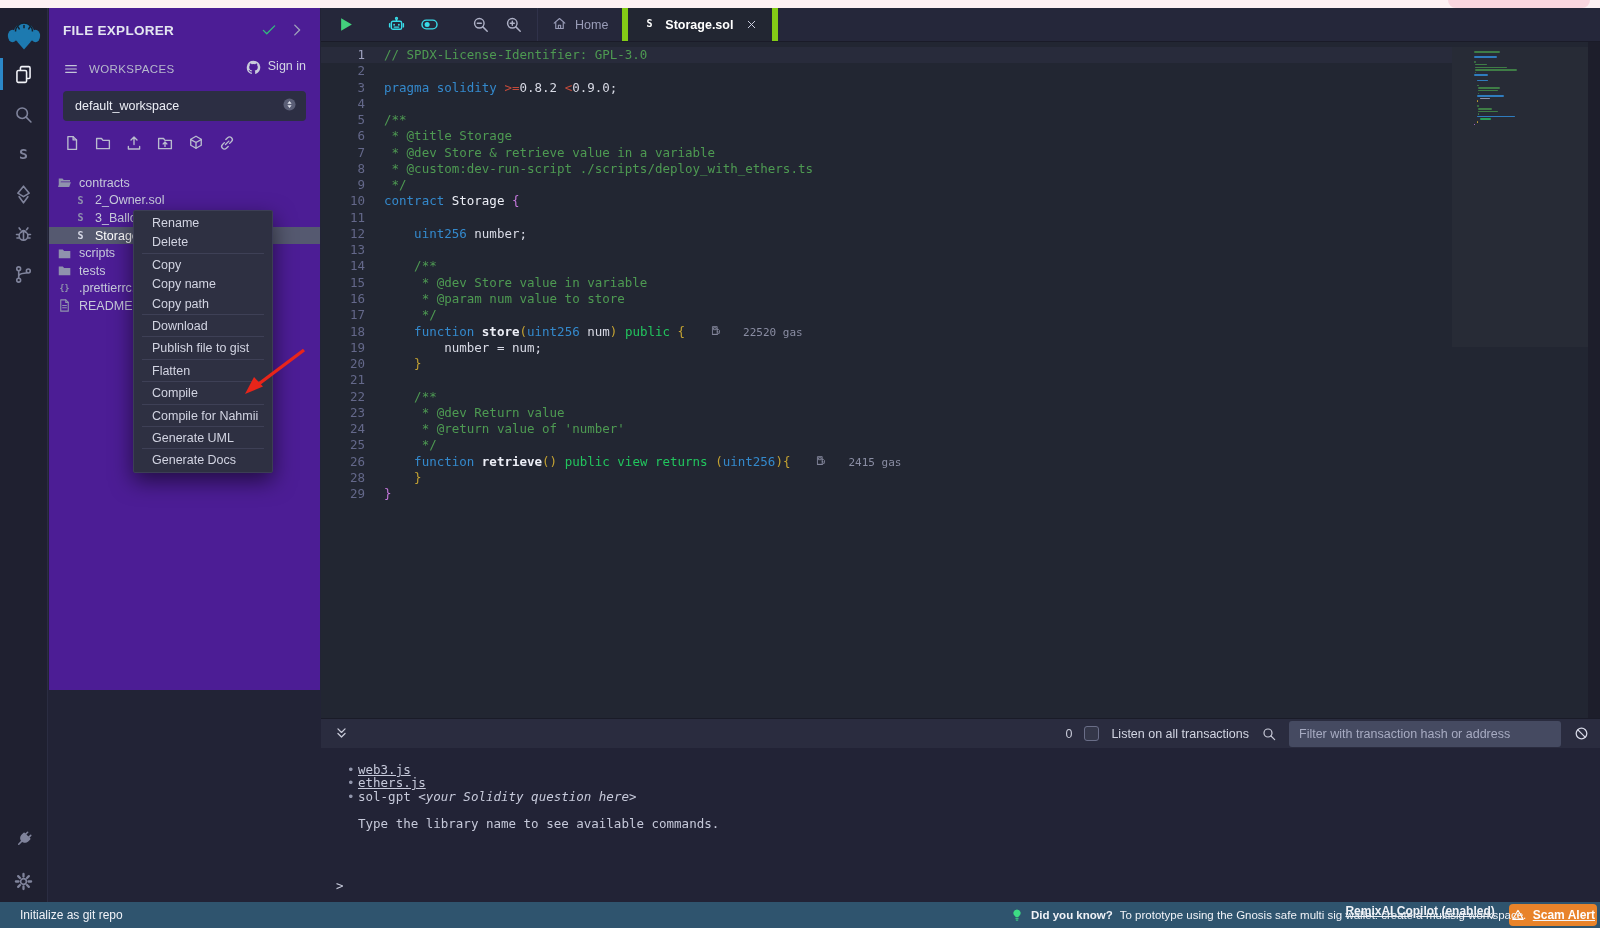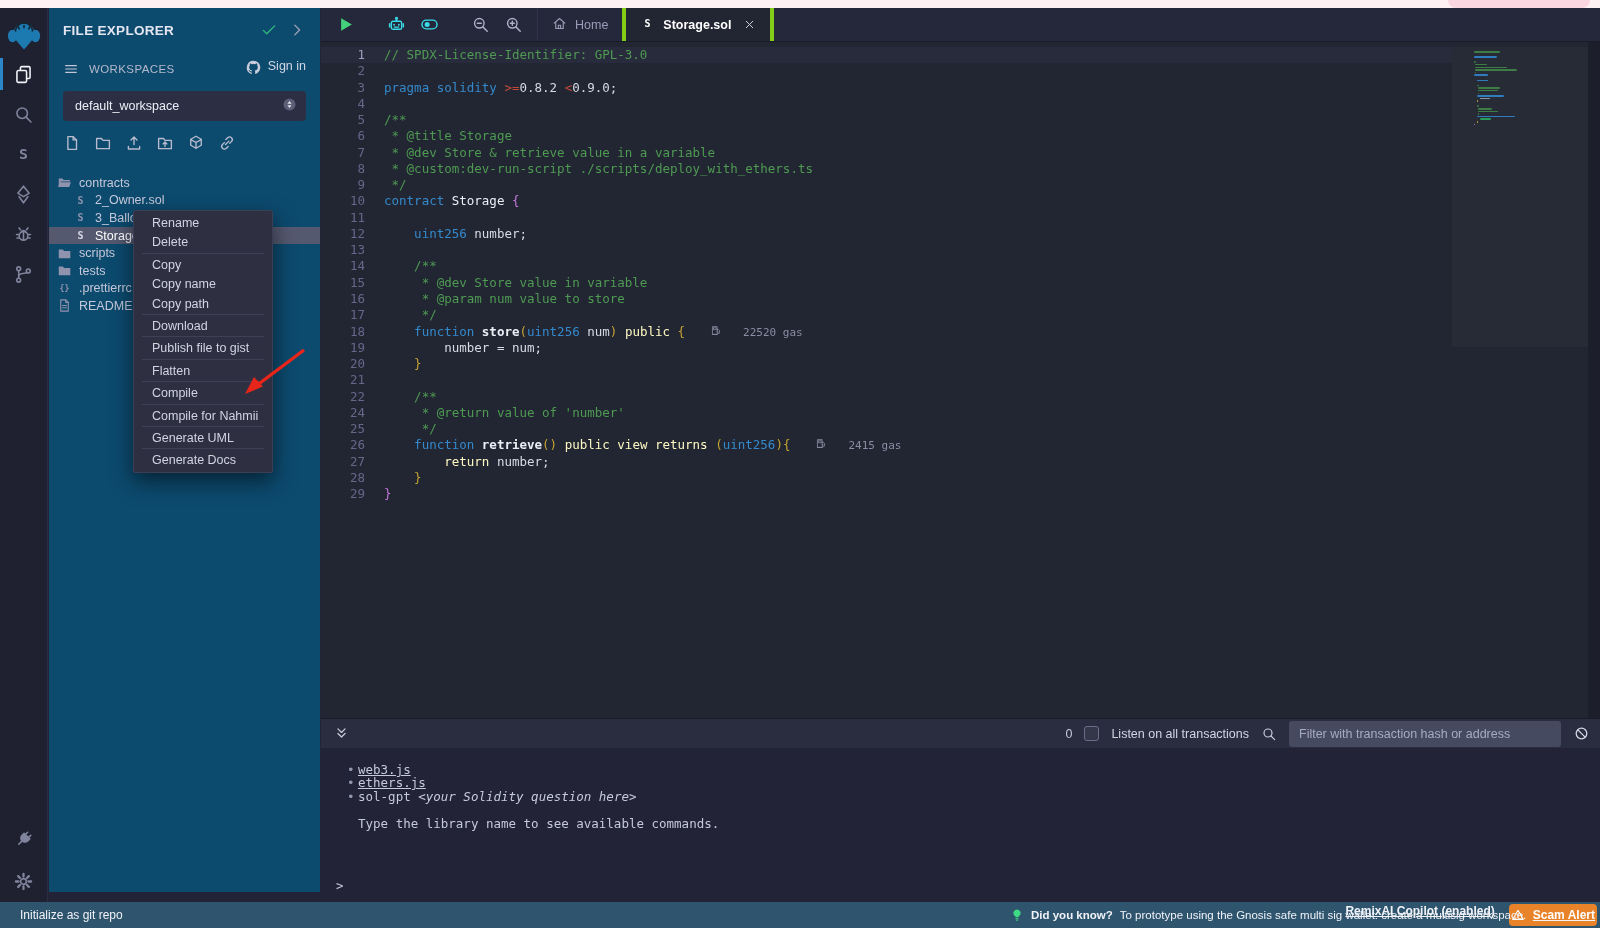--- a/index.html
+++ b/index.html
@@ -18,21 +18,21 @@
   .ab-logo { width:36px; height:36px; margin-top:10px; }
   .ab-item { position:relative; width:48px; height:40px; display:flex; align-items:center; justify-content:center;
              color:#80849c; cursor:pointer; }
   .ab-item svg { width:21px; height:21px; }
   .ab-item.active { color:#f2f3f8; }
   .ab-item.active::before { content:""; position:absolute; left:0; top:4px; bottom:4px; width:3px; background:#2b87c8; }
   .ab-spacer { flex:1; }
   .ab-bottom .ab-item { height:42px; }
 
   
-  .side-panel { position:absolute; left:49px; top:8px; width:271px; height:884px; background:#0c4a6e; z-index:4; }
+  .side-panel { position:absolute; left:49px; top:8px; width:271px; height:682px; background:#4c1d95; z-index:4; }
   .fe-header { display:flex; align-items:center; padding:13px 14px 0 14px; }
   .fe-title { font-size:13.5px; font-weight:bold; color:#e3e5f0; letter-spacing:.3px; flex:1; }
   .fe-header .ic { width:18px; height:18px; margin-left:10px; }
   .ic-check { color:#32ba7c; } .ic-chev { color:#9fa2bb; }
   .fe-workspaces { display:flex; align-items:center; padding:20px 14px 0 14px; color:#b6b9cc; }
   .fe-workspaces .burger { width:16px; height:16px; margin-right:10px; color:#c3c6d8; }
   .fe-ws-label { font-size:11.5px; letter-spacing:.4px; flex:1; }
   .fe-signin { display:flex; gap:6px; color:#d3d6e4; font-size:12.5px; }
   .fe-signin svg { width:17px; height:17px; }
   .fe-select { margin:12px 14px 0 14px; height:30px; background:#2c2e43; border-radius:4px;
@@ -52,38 +52,38 @@
   
   .main { position:absolute; left:321px; top:8px; width:1279px; height:894px; background:#222632; }
   .tabbar { position:absolute; left:0; top:0; right:0; height:34px; background:#25273a;
             border-bottom:1px solid #1a1b28; display:flex; align-items:stretch; }
   .tb-tools { display:flex; align-items:center; gap:13px; padding:0 14px 0 14px; }
   .tb-tools .tbi { width:20px; height:20px; display:flex; align-items:center; justify-content:center; cursor:pointer; color:#aeb1c6; }
   .tbi svg { width:19px; height:19px; }
   .tbi.play { color:#43d17c; } .tbi.cyan { color:#38dbe8; }
   .tb-sep { width:1px; background:#33354e; margin:6px 2px; }
   .tab { display:flex; align-items:center; gap:8px; padding:0 14px; font-size:12.5px; color:#9a9db8;
-         border-right:4px solid #84cc16; cursor:pointer; }
+         border-right:6px solid #84cc16; cursor:pointer; }
   .tab:first-of-type { border-left:1px solid #30324a; }
   .tab svg { width:15px; height:15px; }
   .tab.active { background:#222632; color:#ffffff; font-weight:bold; }
   .tab .close { width:13px; height:13px; color:#cfd2e2; margin-left:4px; }
   .tab .close svg { width:13px; height:13px; }
 
   .editor { position:absolute; left:0; top:34px; right:0; height:676px; background:#222632; overflow:hidden; }
   .code { position:absolute; left:0; top:5px; right:148px; bottom:0;
           font-family:"DejaVu Sans Mono", monospace; font-size:12.5px; }
   .cl { height:16.27px; line-height:16.27px; white-space:pre; }
   .cl.cur { background:#282b3b; }
   .ln { display:inline-block; width:44px; text-align:right; color:#64688a; margin-right:19px; }
   .cur .ln { color:#9da1bd; }
   .tok-t   { color:#d8dae5; }
   .tok-cmt { color:#4e9a52; }
   .tok-kw  { color:#3489cc; }
-  .tok-kw2 { color:#fef9c3; }
+  .tok-kw2 { color:#22c55e; }
   .tok-op  { color:#c24a3a; }
   .tok-fn  { color:#eceef6; font-weight:bold; }
   .tok-typ { color:#eceef6; }
   .tok-b1  { color:#c678dd; }
   .tok-b2  { color:#c5a332; }
   .gas { display:inline-flex; align-items:center; gap:21px; margin-left:26px; color:#8a8da3; font-size:11px; }
   .gas svg { width:11px; height:11px; }
 
   .minimap { position:absolute; right:12px; top:5px; width:136px; bottom:0; background:#222632; }
   .mm-view { position:absolute; left:0; right:0; top:0; height:300px; background:rgba(255,255,255,0.025); }
@@ -433,28 +433,28 @@
           <div class="cl"><span class="ln">17</span><span class="lc"><span class="tok-cmt">     */</span></span></div>
           <div class="cl"><span class="ln">18</span><span class="lc"><span class="tok-t">    </span><span class="tok-kw">function </span><span class="tok-fn">store</span><span class="tok-b2">(</span><span class="tok-kw">uint256</span><span class="tok-t"> num</span><span class="tok-b2">)</span><span class="tok-t"> </span><span class="tok-kw2">public </span><span class="tok-b2">{</span></span><span class="gas"><span><svg class="oc" viewBox="0 0 24 24" stroke-width="2">
                   <rect x="4" y="3.5" width="9.5" height="17"></rect>
                   <rect x="6.2" y="6" width="5.2" height="4.2"></rect>
                   <path d="M13.5 9.5h2.7l2.3 2.3v5.2a1.7 1.7 0 0 1-3.4 0v-3.5h-1.6 M3 20.5h11.5"></path>
                 </svg></span><span>22520 gas</span></span></div>
           <div class="cl"><span class="ln">19</span><span class="lc"><span class="tok-t">        number = num;</span></span></div>
           <div class="cl"><span class="ln">20</span><span class="lc"><span class="tok-t">    </span><span class="tok-b2">}</span></span></div>
           <div class="cl"><span class="ln">21</span><span class="lc"></span></div>
           <div class="cl"><span class="ln">22</span><span class="lc"><span class="tok-cmt">    /**</span></span></div>
+          <div class="cl"><span class="ln">23</span><span class="lc"><span class="tok-cmt">     * @dev Return value</span></span></div>
           <div class="cl"><span class="ln">24</span><span class="lc"><span class="tok-cmt">     * @return value of 'number'</span></span></div>
           <div class="cl"><span class="ln">25</span><span class="lc"><span class="tok-cmt">     */</span></span></div>
           <div class="cl"><span class="ln">26</span><span class="lc"><span class="tok-t">    </span><span class="tok-kw">function </span><span class="tok-fn">retrieve</span><span class="tok-b2">()</span><span class="tok-t"> </span><span class="tok-kw2">public view returns </span><span class="tok-b2">(</span><span class="tok-kw">uint256</span><span class="tok-b2">){</span></span><span class="gas"><span><svg class="oc" viewBox="0 0 24 24" stroke-width="2">
                   <rect x="4" y="3.5" width="9.5" height="17"></rect>
                   <rect x="6.2" y="6" width="5.2" height="4.2"></rect>
                   <path d="M13.5 9.5h2.7l2.3 2.3v5.2a1.7 1.7 0 0 1-3.4 0v-3.5h-1.6 M3 20.5h11.5"></path>
                 </svg></span><span>2415 gas</span></span></div>
-          <div class="cl"><span class="ln">27</span><span class="lc"><span class="tok-t">        </span><span class="tok-kw2">return</span><span class="tok-t"> number;</span></span></div>
           <div class="cl"><span class="ln">28</span><span class="lc"><span class="tok-t">    </span><span class="tok-b2">}</span></span></div>
           <div class="cl"><span class="ln">29</span><span class="lc"><span class="tok-b1">}</span></span></div>
         </div>
       <div class="minimap" id="minimap">
           <div class="mm-view"></div>
           <div style="position: absolute; left: 22px; top: 4px; right: 30px;">
             <div class="mm-row">
               <div class="mm-bar" style="margin-left: 0px; width: 26.25px; background: rgb(63, 125, 70);"></div>
             </div>
             <div class="mm-row"></div>

